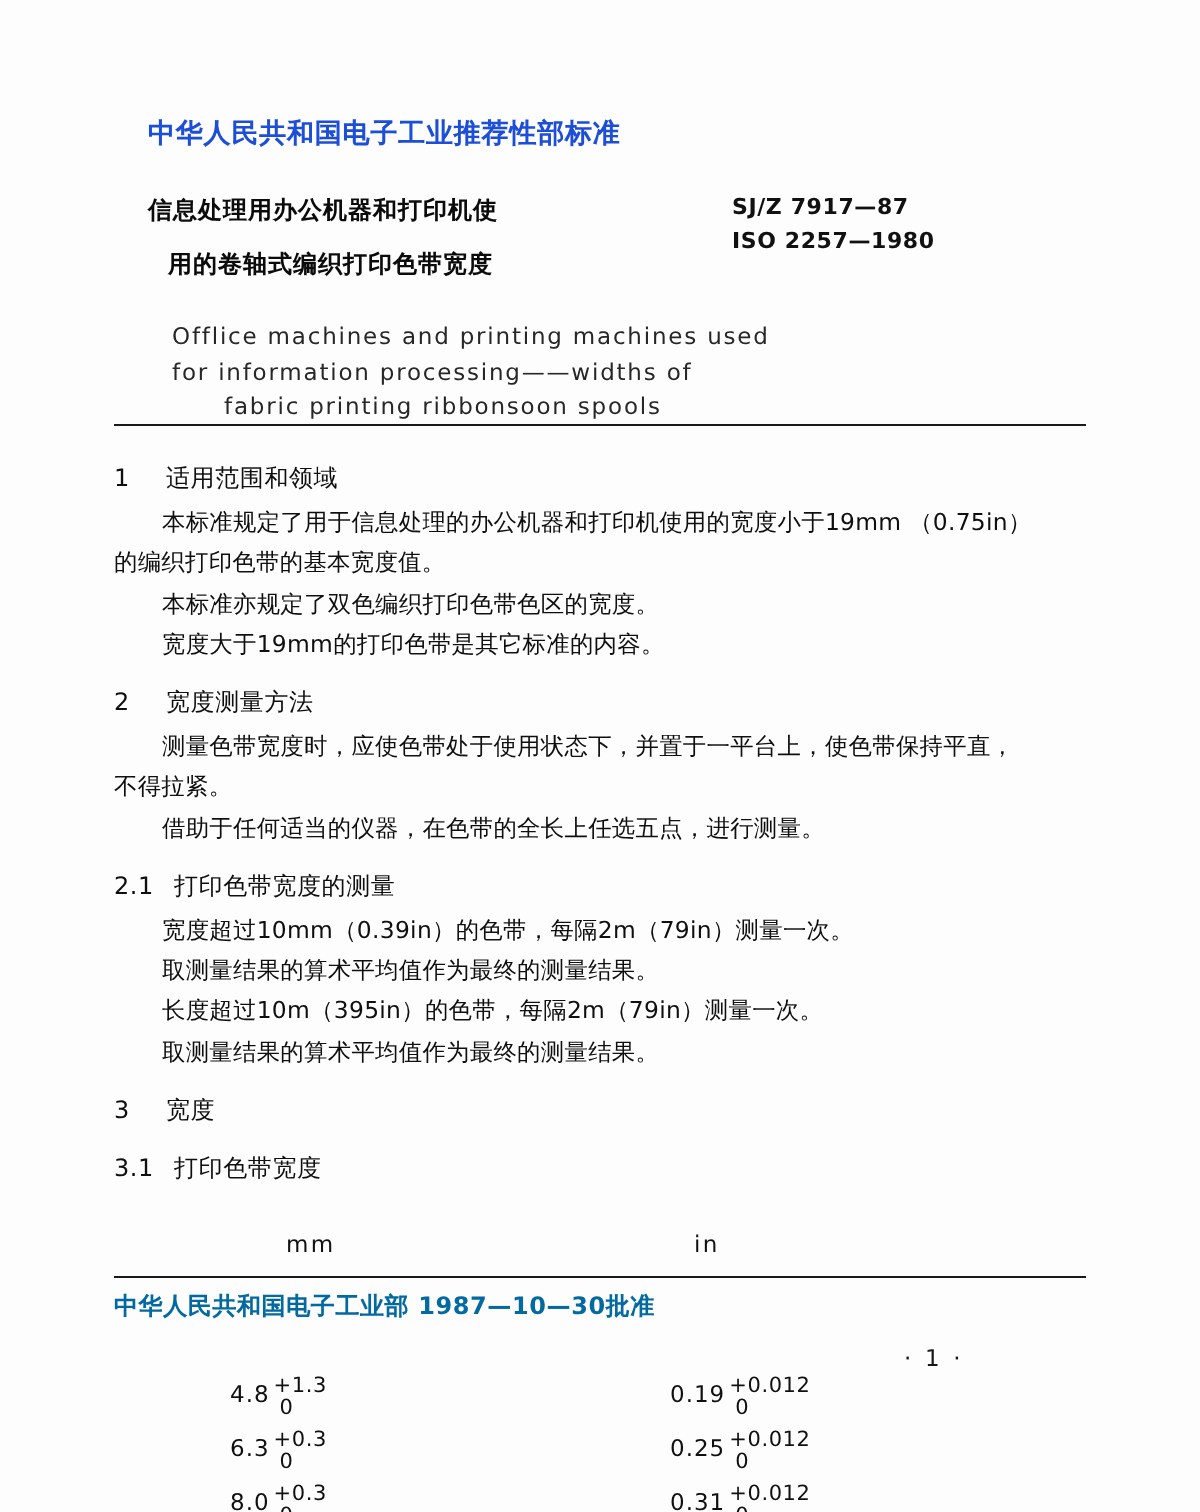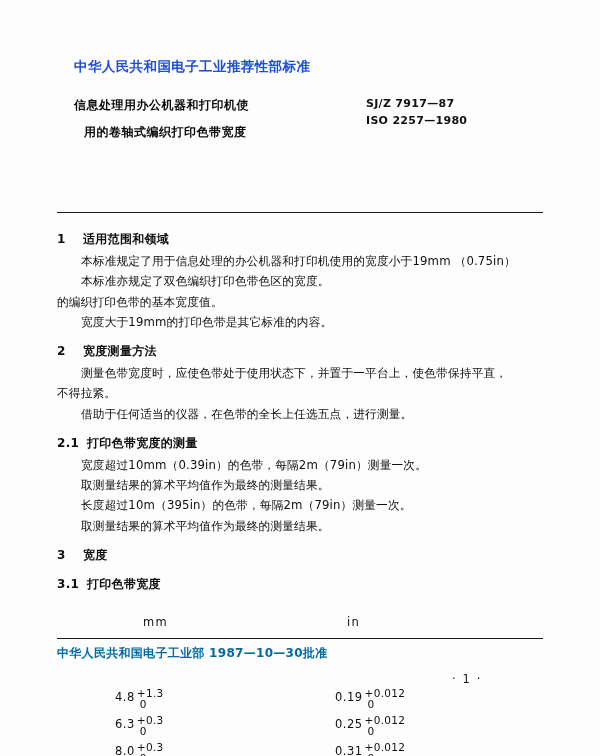--- a/index.html
+++ b/index.html
@@ -101,21 +101,21 @@
     position: absolute;
     left: 57px;
     top: 220px;
     width: 486px;
     font-size: 11.7px;
     line-height: 20.2px;
     color: #0f0f0f;
   }
 
   .sec-head {
-    font-weight: bold;
+    font-weight: normal;
     font-size: 12px;
     letter-spacing: 0.3px;
     margin-top: 9px;
     margin-bottom: 2px;
     white-space: nowrap;
   }
   .sec-head .num {
     display: inline-block;
     min-width: 26px;
   }
@@ -227,32 +227,37 @@
         <span class="tline tline1">信息处理用办公机器和打印机使</span>
         <span class="tline tline2">用的卷轴式编织打印色带宽度</span>
       </div>
 
       <div class="std-nums">
         <div>SJ/Z  7917—87</div>
         <div>ISO  2257—1980</div>
       </div>
     </div>
 
+    <div class="title-en">
+      <span class="eline eline1">Offlice machines and printing machines used</span>
+      <span class="eline eline2">for information processing——widths of</span>
+      <span class="eline eline3">fabric printing ribbonsoon spools</span>
+    </div>
   </div>
 
   <div class="rule rule-top"></div>
 
   <div class="body-area">
 
     <div class="sec-head">
       <span class="num">1</span><span>适用范围和领域</span>
     </div>
     <p class="para">本标准规定了用于信息处理的办公机器和打印机使用的宽度小于19mm （0.75in）</p>
+    <p class="para noindent">的编织打印色带的基本宽度值。</p>
     <p class="para">本标准亦规定了双色编织打印色带色区的宽度。</p>
-    <p class="para noindent">的编织打印色带的基本宽度值。</p>
     <p class="para">宽度大于19mm的打印色带是其它标准的内容。</p>
 
     <div class="sec-head">
       <span class="num">2</span><span>宽度测量方法</span>
     </div>
     <p class="para">测量色带宽度时，应使色带处于使用状态下，并置于一平台上，使色带保持平直，</p>
     <p class="para noindent">不得拉紧。</p>
     <p class="para">借助于任何适当的仪器，在色带的全长上任选五点，进行测量。</p>
 
     <div class="sec-head sub">

